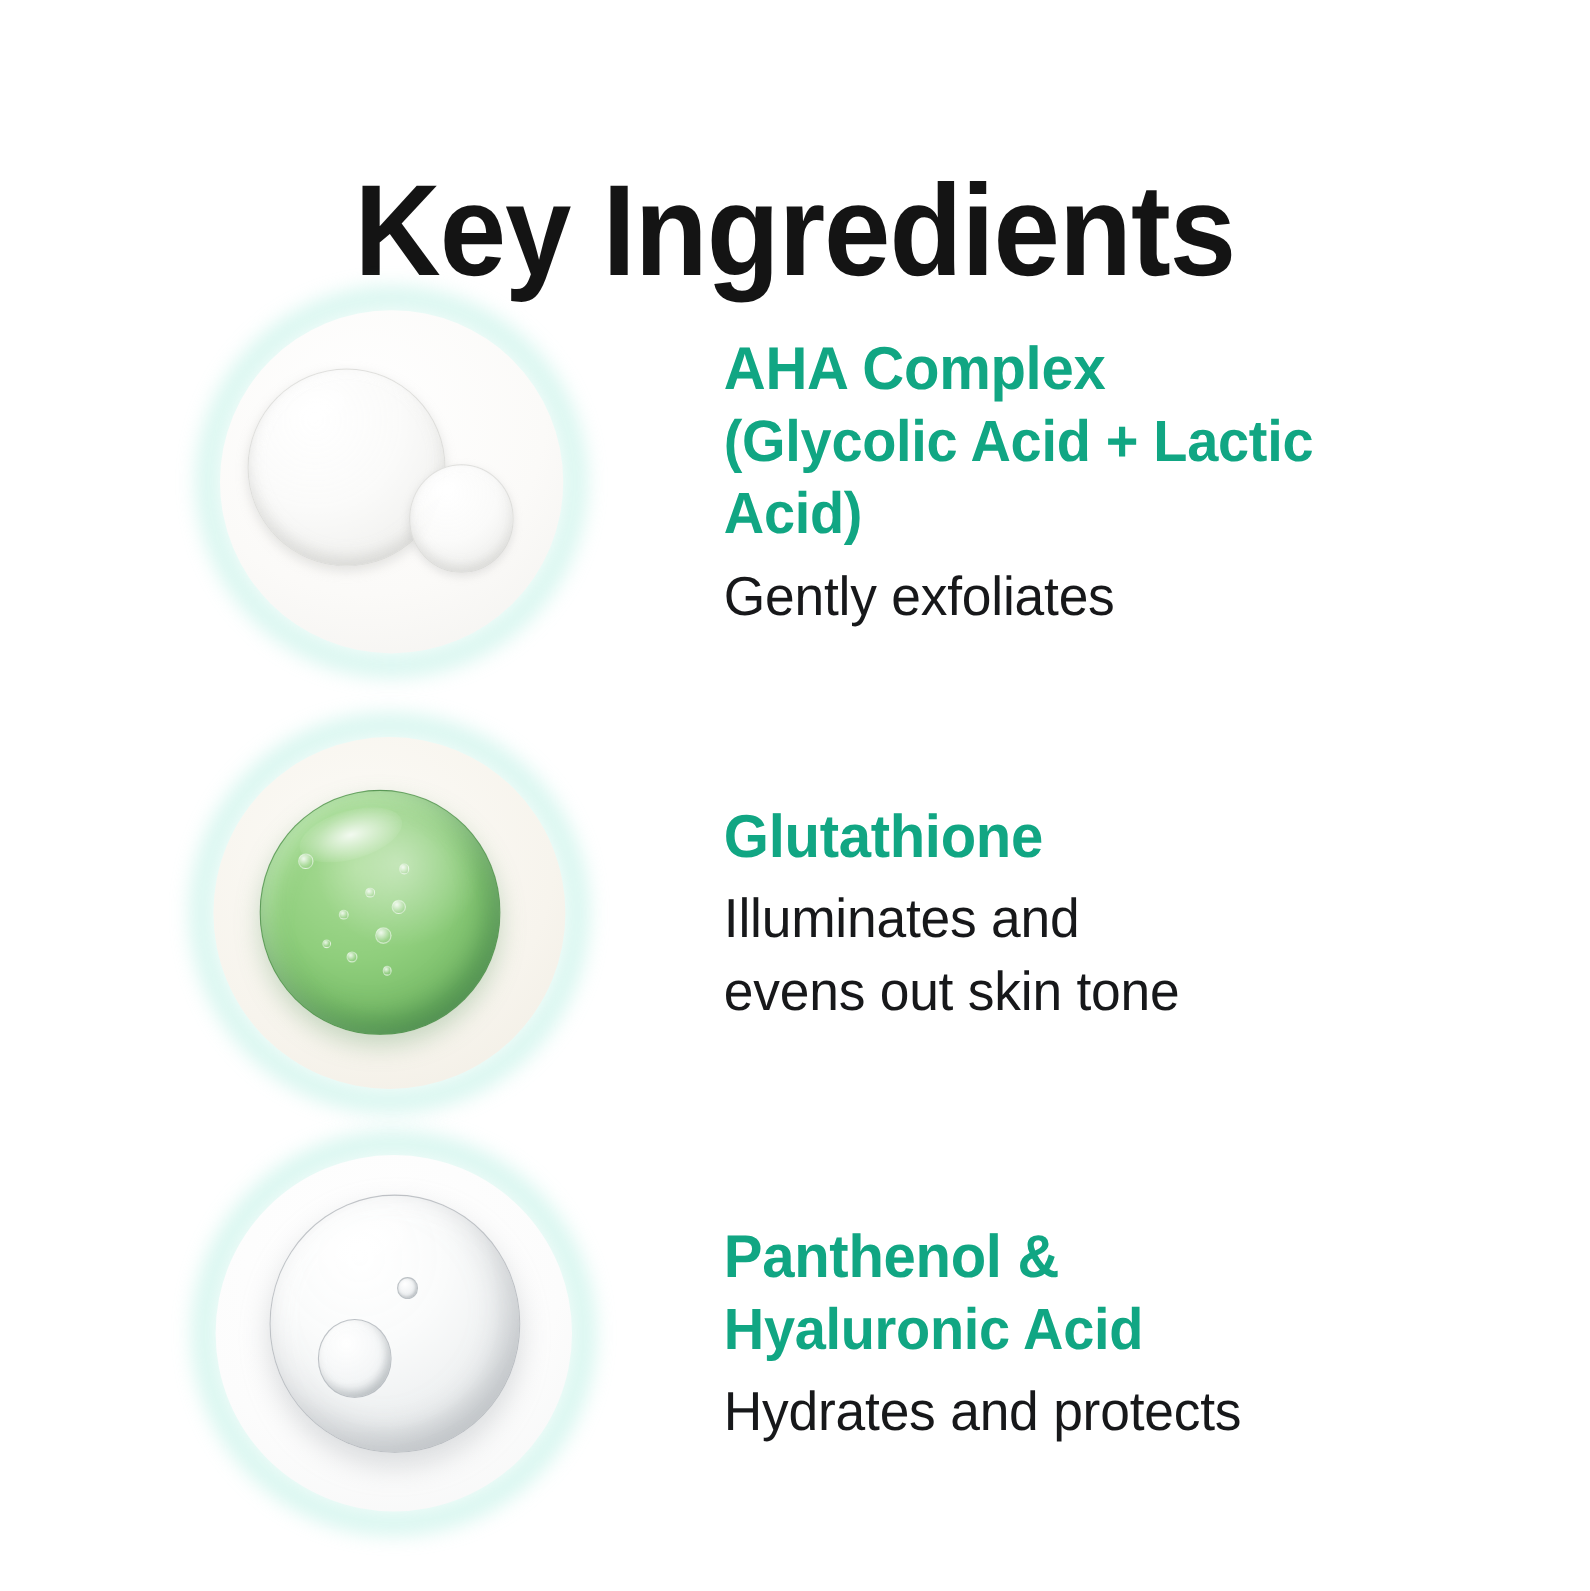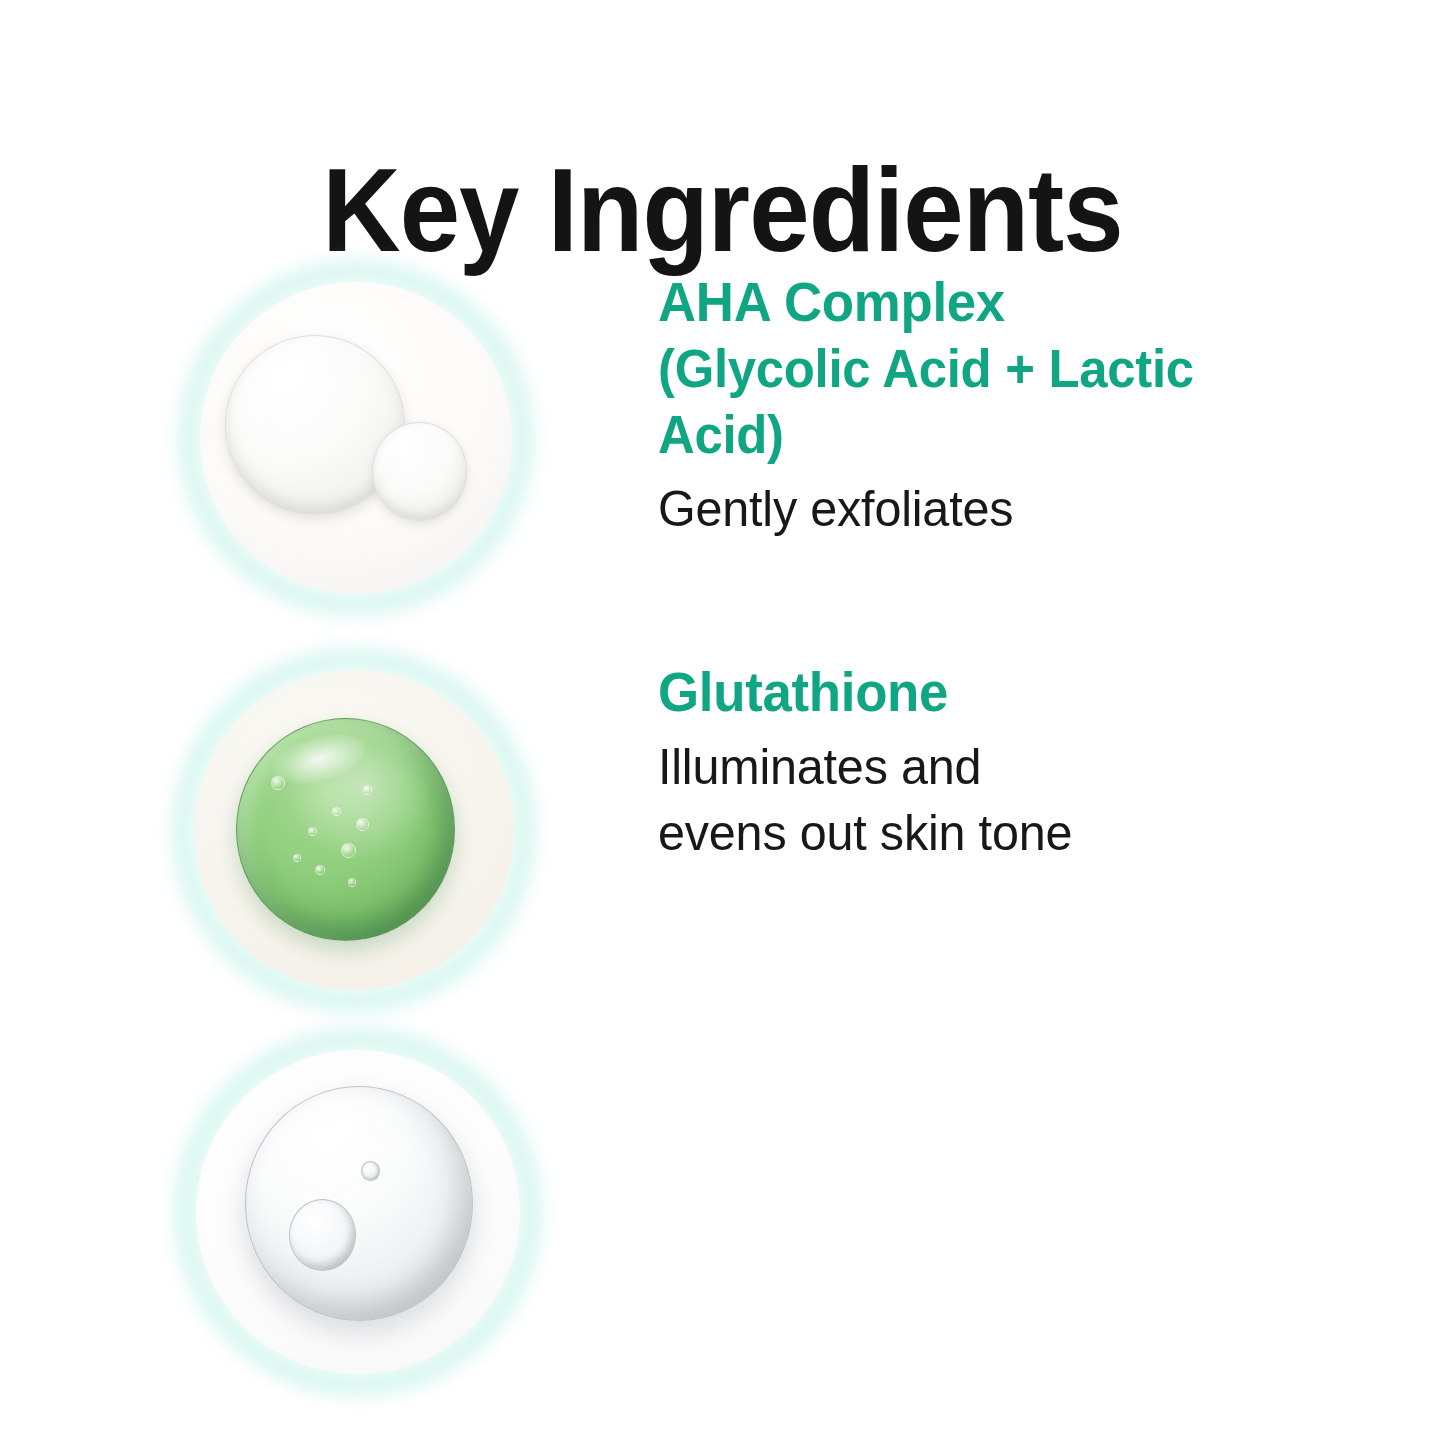--- a/index.html
+++ b/index.html
@@ -40,20 +40,21 @@
     white-space: nowrap;
   }
 
   
   .ingredient-row {
     position: absolute;
     left: 0;
     width: 1305px;
     display: flex;
     flex-direction: row;
+    align-items: center;
   }
   #row-0 { top: 268px; height: 340px; }
   #row-1 { top: 658px; height: 344px; }
   #row-2 { top: 1036px; height: 352px; }
 
   .media-col {
     width: 636px;
     min-width: 636px;
     height: 100%;
     position: relative;
@@ -346,15 +347,23 @@
         <div class="glow"></div>
         <div class="disc white">
           <div class="drop-water">
             <span class="sheen"></span>
             <span class="inner-bubble-sm"></span>
             <span class="inner-bubble-lg"></span>
           </div>
         </div>
       </div>
     </div>
+    <div class="text-col">
+      <p class="ing-name">Panthenol &amp;</p>
+      <p class="ing-sub">Hyaluronic Acid</p>
+      <p class="ing-desc">
+        <span class="line">Hydrates and protects</span>
+
+      </p>
+    </div>
   </div>
 
 </div>
 
 </body></html>

